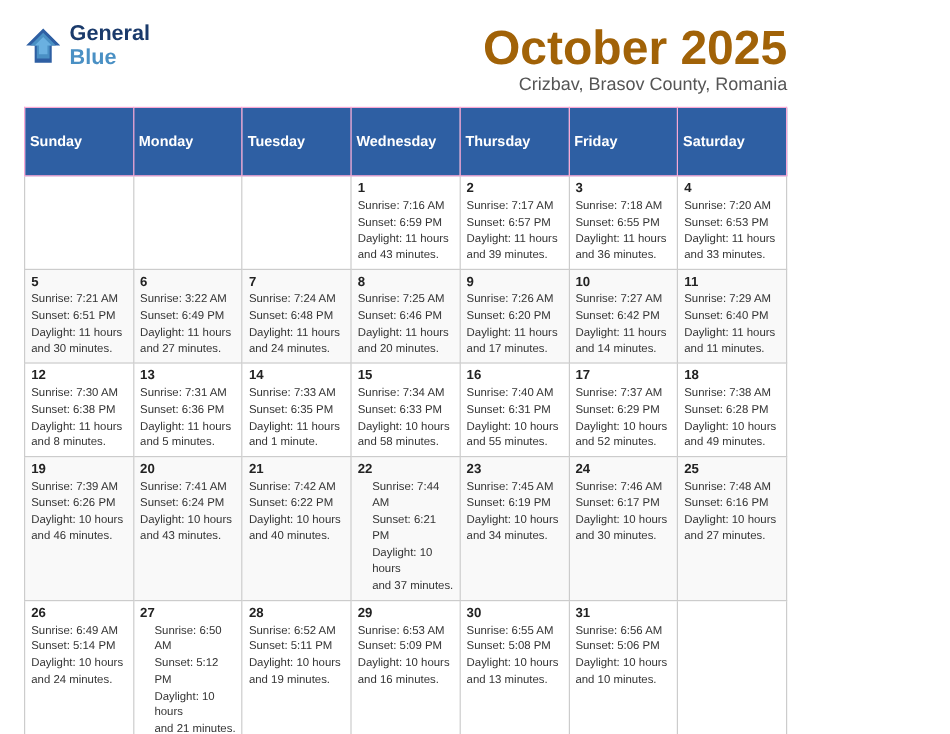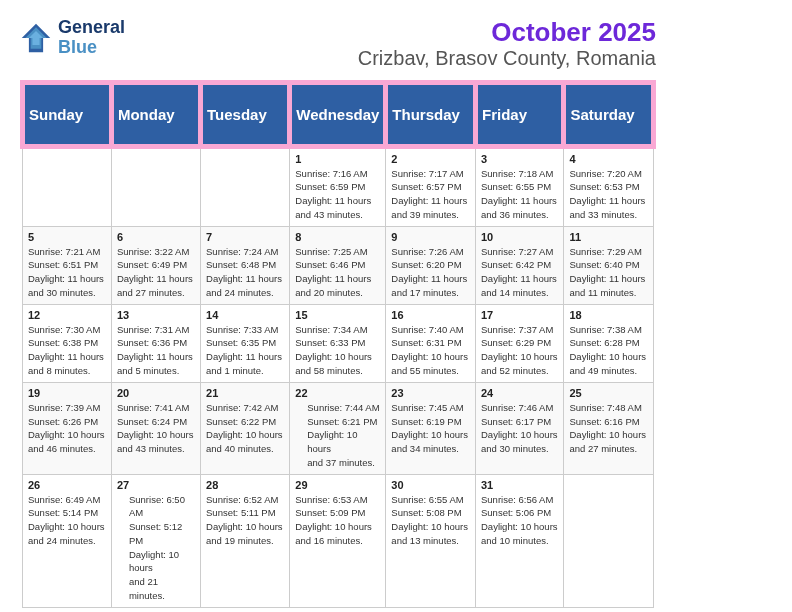--- a/index.html
+++ b/index.html
@@ -34,42 +34,42 @@
       line-height: 1.1;
     }
     .logo-icon {
       width: 32px;
       height: 32px;
     }
     .title-block {
       text-align: right;
     }
     .month-title {
-      font-size: 26px;
+      font-size: 40px;
       font-weight: bold;
-      color: #6d28d9;
+      color: #a16207;
       line-height: 1.1;
     }
     .location {
-      font-size: 20px;
+      font-size: 15px;
       color: #555;
     }
     .calendar {
       width: 100%;
       border-collapse: collapse;
       border: 1px solid #ccc;
     }
     .calendar th {
       background: #2e5fa3;
       color: #fff;
-      font-size: 15px;
+      font-size: 12px;
       font-weight: bold;
       padding: 21px 4px;
       text-align: left;
-      border: 5px solid #f9a8d4;
+      border: 1px solid #f9a8d4;
     }
     .calendar td {
       vertical-align: top;
       border: 1px solid #ccc;
       padding: 4px 5px;
       width: calc(100% / 7);
       min-height: 78px;
       font-size: 9.5px;
       color: #222;
       background: #fff;

